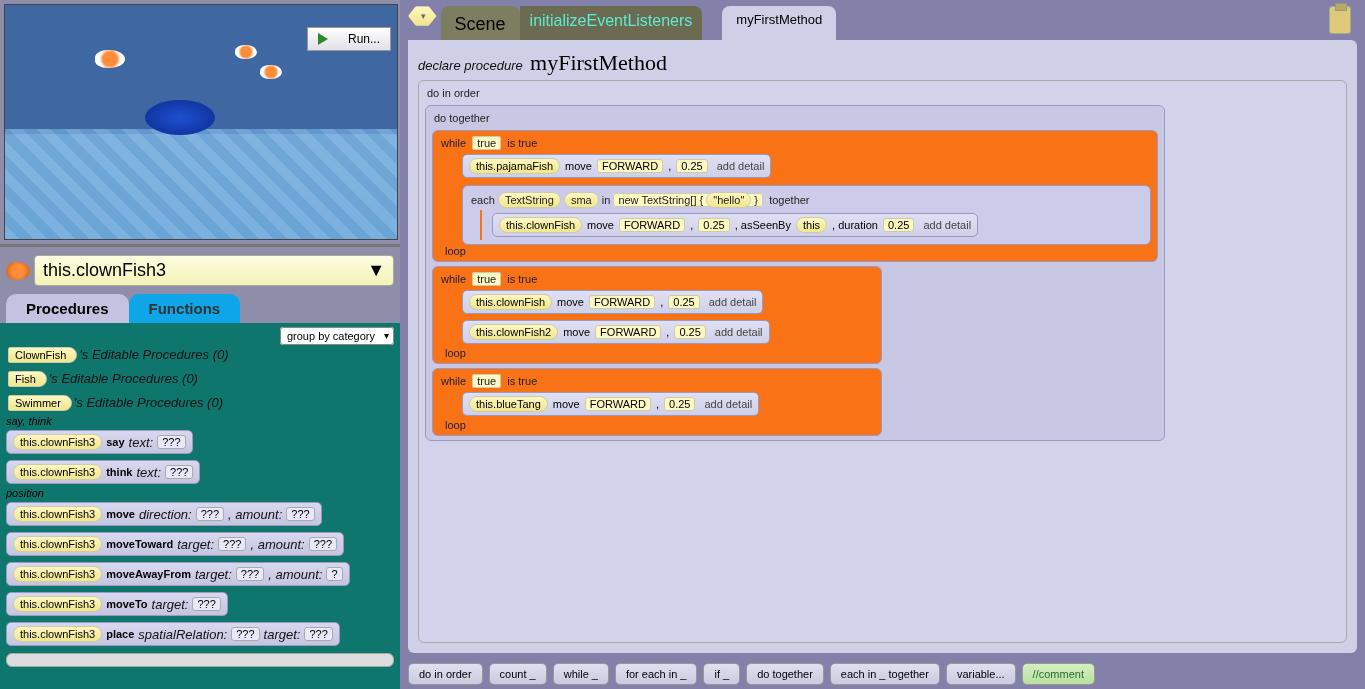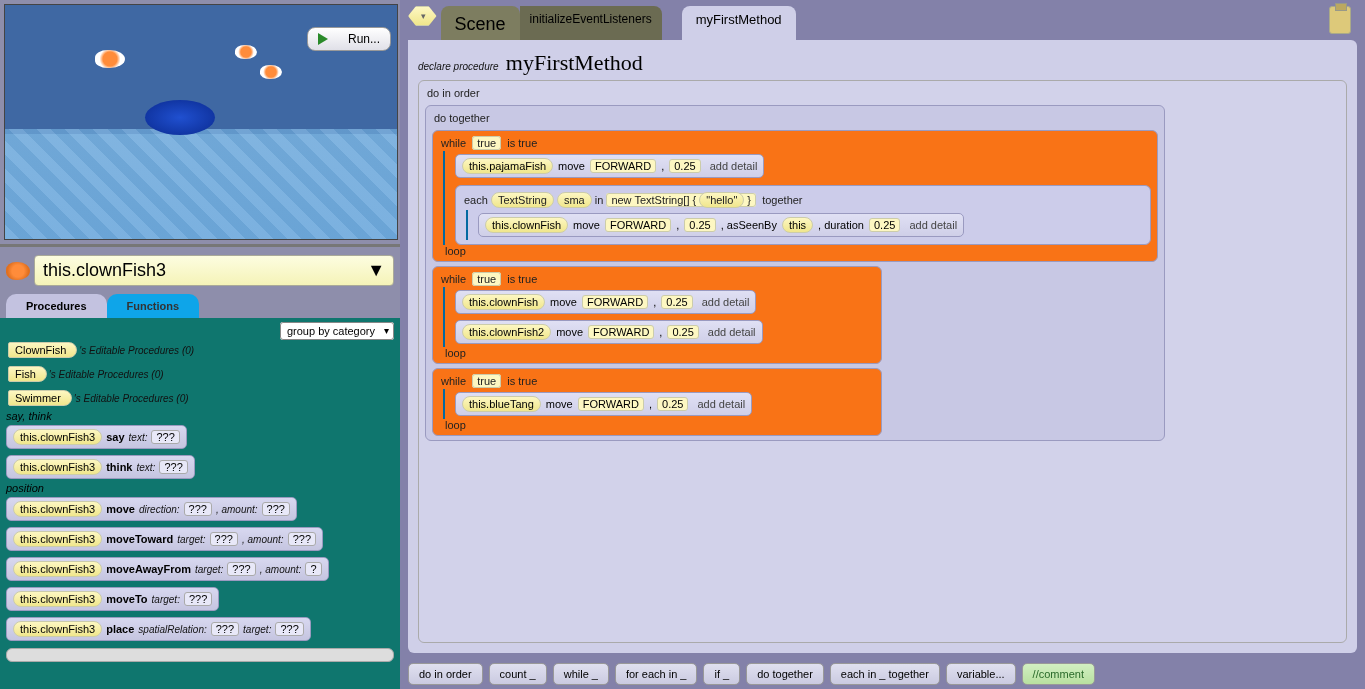--- a/index.html
+++ b/index.html
@@ -3,57 +3,57 @@
 <meta charset="utf-8">
 <style>
   * { box-sizing: border-box; font-family: Arial, sans-serif; }
   body { margin:0; padding:0; background:#8e8eab; width:1365px; height:689px; overflow:hidden; font-size:12px; color:#000; }
   .main-layout { display:flex; height:100%; }
   .left-panel { width:400px; display:flex; flex-direction:column; }
   .right-panel { flex:1; display:flex; flex-direction:column; background:#8381a9; position:relative; }
   .scene-view { width:394px; height:236px; margin:4px; background:linear-gradient(#3f68a3 0%, #3f68a3 55%, #88b8e0 55%, #6ba8dd 100%); position:relative; border:1px solid #444; }
   .wave { position:absolute; width:100%; height:110px; bottom:0; background:repeating-linear-gradient(45deg,#7fb3e0 0 10px,#6aa3d4 10px 20px); opacity:.8; }
   .scene-btns { position:absolute; right:6px; top:22px; display:flex; flex-direction:column; gap:170px; align-items:flex-end; }
-  .btn { background:linear-gradient(#fff,#e0e0e8); border:1px solid #999; border-radius:8px; padding:4px 10px; font-size:12px; cursor:pointer; display:inline-flex; align-items:center; gap:20px;}
+  .btn { background:linear-gradient(#fff,#e0e0e8); border:1px solid #999; border-radius:0; padding:4px 10px; font-size:12px; cursor:pointer; display:inline-flex; align-items:center; gap:20px;}
   .play-triangle{width:0;height:0;border-left:10px solid #2a8a2a;border-top:6px solid transparent;border-bottom:6px solid transparent;}
   .obj-selector { background:#8e8eab; padding:8px 6px; display:flex; align-items:center; gap:4px; border-top:3px solid #777;}
   .obj-dropdown { flex:1; background:linear-gradient(#fdfde0,#f5f3b8); border:1px solid #aa9; border-radius:4px; padding:4px 8px; font-size:18px; display:flex; align-items:center; justify-content:space-between;}
   .tab-row { display:flex; background:#8e8eab; padding:0 6px;}
-  .ptab { padding:6px 20px; border-radius:10px 10px 0 0; font-weight:bold; font-size:11px; cursor:pointer;}
+  .ptab { padding:6px 20px; border-radius:10px 10px 0 0; font-weight:bold; font-size:15px; cursor:pointer;}
   .ptab.active { background:#c3c2e0; }
   .ptab.inactive { background:#0ea5e9; color:#333;}
   .proc-panel { flex:1; background:#0f766e; padding:6px; overflow:auto; position:relative;}
   .group-sel{ float:right; }
   .sel { background:#fff; border:1px solid #888; border-radius:3px; padding:2px 18px 2px 6px; font-size:11px; position:relative;}
   .sel::after{content:"▾"; position:absolute; right:4px; top:2px; font-size:10px;}
   .class-tag { display:inline-block; background:linear-gradient(#fdf7c2,#f0e68c); border:1px solid #cca; padding:1px 10px 1px 6px; border-radius:3px 12px 12px 3px; font-size:11px; margin:4px 2px;text-align:center;}
   .obj-tag { display:inline-block; background:linear-gradient(#fdf7c2,#f0e68c); border:1px solid #cca; padding:1px 6px; border-radius:10px; font-size:11px;}
   .proc-row { background:linear-gradient(#d8d8f0,#c5c5e0); border:1px solid #9a9ac0; border-radius:5px; padding:3px 6px; margin:3px 0; display:inline-flex; align-items:center; gap:4px; font-size:11px;}
   .proc-row .bold{font-weight:bold;}
   .param-slot{ background:#e8e8f8; border:1px solid #aaa; border-radius:3px; padding:0 4px; font-size:11px;}
-  .ital{font-style:italic; font-size:10px; color:#111;}
+  .ital{font-style:italic; font-size:13px; color:#111;}
   .cat-lbl{font-style:italic; font-size:11px; display:block;}
   
   .top-tabs { display:flex; padding:6px 8px 0 8px; gap:0; position:relative; height:40px;}
   .hex-tab { background:linear-gradient(#fdf7c2,#f0e68c); border:1px solid #cca; padding:4px 10px; clip-path: polygon(8px 0, calc(100% - 8px) 0, 100% 50%, calc(100% - 8px) 100%, 8px 100%, 0 50%); font-size:11px; height:20px; display:flex; align-items:center;}
   .scene-tab { background:#7d7d60; color:#000; padding:8px 14px 6px; border-radius:8px 8px 0 0; font-size:18px; margin-left:4px;}
-  .sub-tab { background:#6b6b52; padding:6px 10px; font-size:12px; border-radius:0 8px 0 0; color:#000000;}
+  .sub-tab { background:#6b6b52; padding:6px 10px; font-size:16px; border-radius:0 8px 0 0; color:#5eead4;}
   .method-tab { background:#cfcfe8; padding:6px 14px; border-radius:8px 8px 0 0; font-size:13px; margin-left:20px;}
   .clipboard{position:absolute; right:14px; top:6px; width:22px; height:28px; background:#ddc97a; border:1px solid #aa8; border-radius:3px;}
   .clipboard::before{content:""; position:absolute; top:-4px; left:5px; width:10px; height:6px; background:#bba860; border:1px solid #998;}
   .editor-area { flex:1; background:#cfcfe8; margin:0 8px 6px 8px; padding:10px; border-radius:0 6px 6px 6px; overflow:auto; display:flex; flex-direction:column;}
   .decl{font-size:13px;}
   .decl .mname{font-size:22px; font-family:serif;}
   .block { border:1px solid #9a9ac0; border-radius:6px; padding:4px 6px; margin-top:4px; background:rgba(200,200,230,.5);}
   .block-hdr{font-size:11px; color:#222; padding:2px;}
   .block-doinorder{ background:#d2d2ea; border-color:#aaa;}
   .block-dotogether{ background:#c8c8e4;}
   .block-while{ background:#f97316;}
   .block-each{ background:#ccccea;}
-  .conn-line{border-left:2px solid #0369a1; margin-left:4px; padding-left:10px;}
+  .conn-line{border-left:2px solid #f97316; margin-left:11px; padding-left:10px;}
   .stmt { background:linear-gradient(#e0e0f4,#cfcfe8); border:1px solid #9a9ac0; border-radius:5px; padding:3px 6px; margin:3px 0; display:inline-flex; align-items:center; gap:5px; font-size:11px;}
   .num-slot{background:#fdf7c2; border:1px solid #cca; padding:0 4px; border-radius:3px; font-size:11px;}
   .add-detail{color:#444; margin-left:4px;}
   .loop-lbl{font-size:11px; color:#222; margin-left:6px;}
   .bottom-tiles{ padding:4px 8px; display:flex; gap:6px; background:#8381a9;}
   .tile{ background:linear-gradient(#e0e0f0,#cacae0); border:1px solid #999; border-radius:5px; padding:4px 10px; font-size:11px; cursor:grab;}
   .tile.comment{ background:linear-gradient(#d2f0c2,#b8e0a0); color:#2a6a2a;}
   .fish{position:absolute; width:30px; height:18px; background:radial-gradient(circle,#ff8c3a 40%,#fff 60%); border-radius:50% 60% 60% 50%; }
   .blue-fish{width:70px;height:35px;background:radial-gradient(ellipse,#2050d0,#0a2a90); border-radius:50%;}
   .small-sel::after{content:"▾"; font-size:9px; margin-left:2px; color:#666;}

